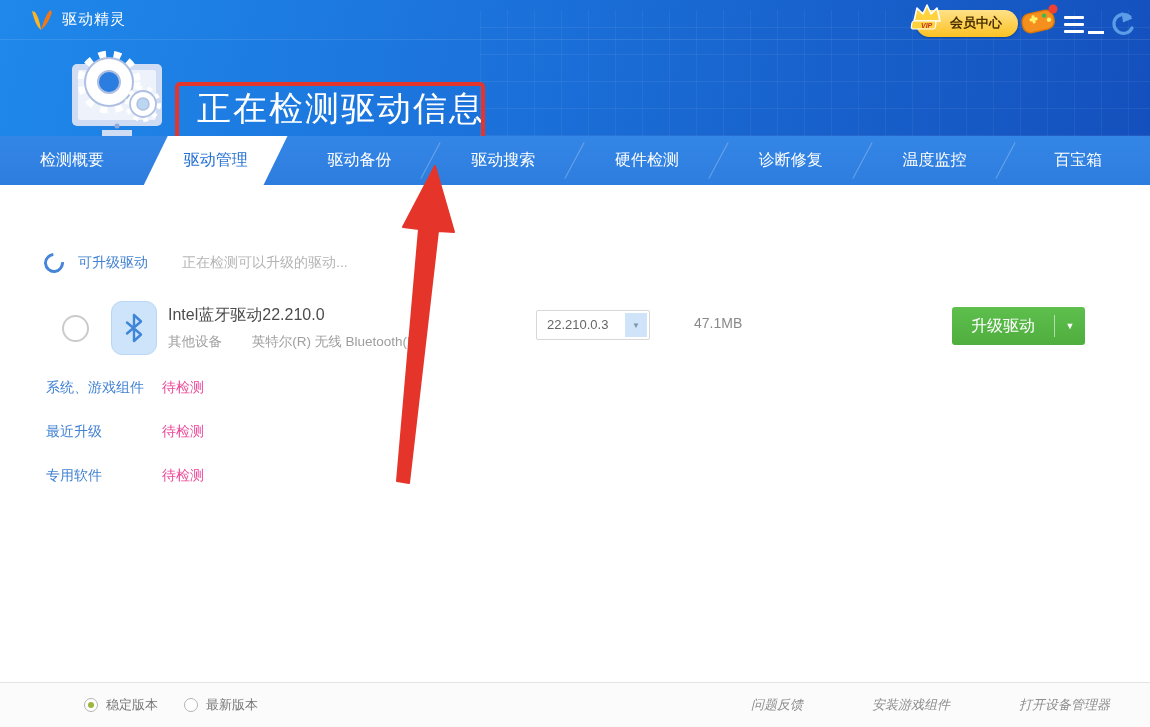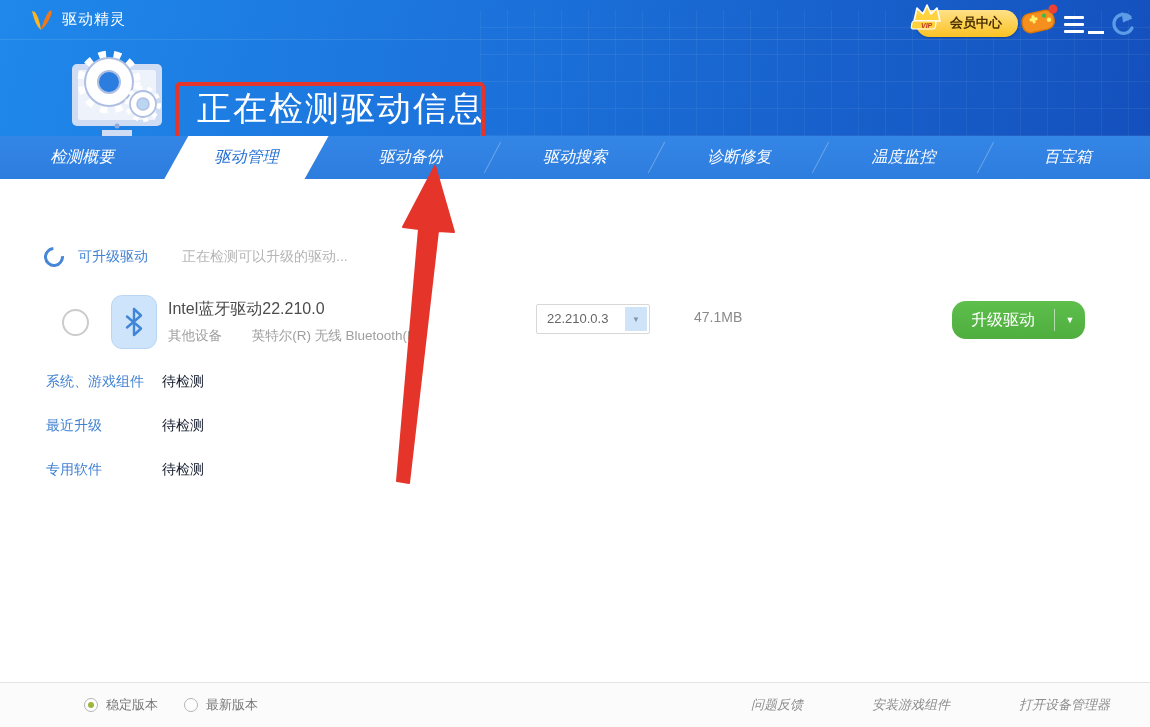--- a/index.html
+++ b/index.html
@@ -38,22 +38,22 @@
   .banner { position:relative; height:105px; z-index:2;font-family:Liberation Serif, serif; }
   .monitor-ill { position:absolute; left:62px; top:2px; }
   .banner-title { position:absolute; left:197px; top:46px; color:#fff; font-size:34px;
     font-weight:400; letter-spacing:2px; white-space:nowrap; z-index:4; }
 
   
   .anno-box { position:absolute; left:175px; top:42px; width:310px; height:86px;
     border:4px solid #e5352b; border-radius:5px; z-index:5; pointer-events:none; }
 
   
-  .tabs { position:relative; display:flex; height:43px;
-    background:linear-gradient(#3486e6,#2d7ddf); z-index:2;font-style:italic; }
+  .tabs { position:relative; display:flex; height:49px;
+    background:linear-gradient(#3486e6,#2d7ddf); z-index:2; }
   .tab { position:relative; flex:1; display:flex; align-items:center; justify-content:center;
     color:#fff; font-size:16px; cursor:pointer; }
   .tab + .tab::before { content:""; position:absolute; left:-1px; top:4px; bottom:4px;
     width:1px; background:rgba(255,255,255,.28); transform:rotate(28deg); }
   .tab.active { color:#2570d4; }
   .tab.active::after { content:""; position:absolute; inset:0; background:#fff;
     clip-path:polygon(24px 0, 100% 0, calc(100% - 24px) 100%, 0 100%); z-index:-1; }
   .tab.active::before, .tab.active + .tab::before { display:none; }
 
   
@@ -78,29 +78,29 @@
   .drv-sub { position:absolute; left:168px; top:36px; font-size:13.5px; color:#9e9e9e; }
   .drv-sub .cat { margin-right:26px; }
   .ver-select { position:absolute; left:536px; top:13px; width:114px; height:30px;
     background:#fff; border:1px solid #d8d8d8; border-radius:2px; cursor:pointer; }
   .ver-select .ver-text { position:absolute; left:10px; top:6px; font-size:13px; color:#666; }
   .ver-select .ver-caret { position:absolute; right:2px; top:2px; bottom:2px; width:22px;
     background:#cfe4f8; display:flex; align-items:center; justify-content:center;
     font-size:8px; color:#7f94ad; }
   .drv-size { position:absolute; left:694px; top:18px; font-size:14px; color:#8a8a8a; }
   .upgrade-btn { position:absolute; left:952px; top:10px; width:133px; height:38px;
-    background:linear-gradient(#5ebf4d,#4fae3e); border-radius:14px; display:flex;
+    background:linear-gradient(#5ebf4d,#4fae3e); border-radius:3px; display:flex;
     align-items:center; color:#fff; cursor:pointer; }
   .upgrade-btn .u-label { flex:1; text-align:center; font-size:16px; }
   .upgrade-btn .u-div { width:1px; height:22px; background:rgba(255,255,255,.55); }
   .upgrade-btn .u-caret { width:30px; text-align:center; font-size:9px; }
 
   .section-row { position:absolute; left:46px; display:flex; align-items:center;font-family:Liberation Mono, monospace; }
   .section-row .sec-label { width:112px; font-size:14px; color:#4282d2; cursor:pointer; }
-  .section-row .sec-status { margin-left:4px; font-size:14px; color:#0f172a; }
+  .section-row .sec-status { margin-left:4px; font-size:14px; color:#ec4899; }
 
   
   .footer { position:absolute; left:0; bottom:0; width:100%; height:45px;
     background:#fbfbfb; border-top:1px solid #e4e4e4; display:flex; align-items:center;
     justify-content:space-between; padding:0 40px 0 84px; }
   .radios { display:flex; align-items:center; gap:26px; }
   .radio-item { display:flex; align-items:center; gap:8px; cursor:pointer; }
   .radio-dot { width:14px; height:14px; border-radius:50%; border:1.5px solid #b5b5b5;
     background:#fff; position:relative; }
   .radio-dot.on::after { content:""; position:absolute; left:2.5px; top:2.5px;
@@ -184,20 +184,21 @@
       <div class="banner-title">正在检测驱动信息</div>
       <div class="anno-box"></div>
     </div>
   </div>
 
   <div class="tabs">
     <div class="tab">检测概要</div>
     <div class="tab active">驱动管理</div>
     <div class="tab">驱动备份</div>
     <div class="tab">驱动搜索</div>
+    <div class="tab">硬件检测</div>
     <div class="tab">诊断修复</div>
     <div class="tab">温度监控</div>
     <div class="tab">百宝箱</div>
   </div>
 
   <div class="content">
 
 
     <div class="status-row" style="top:68px;">
       <div class="spinner"></div>

